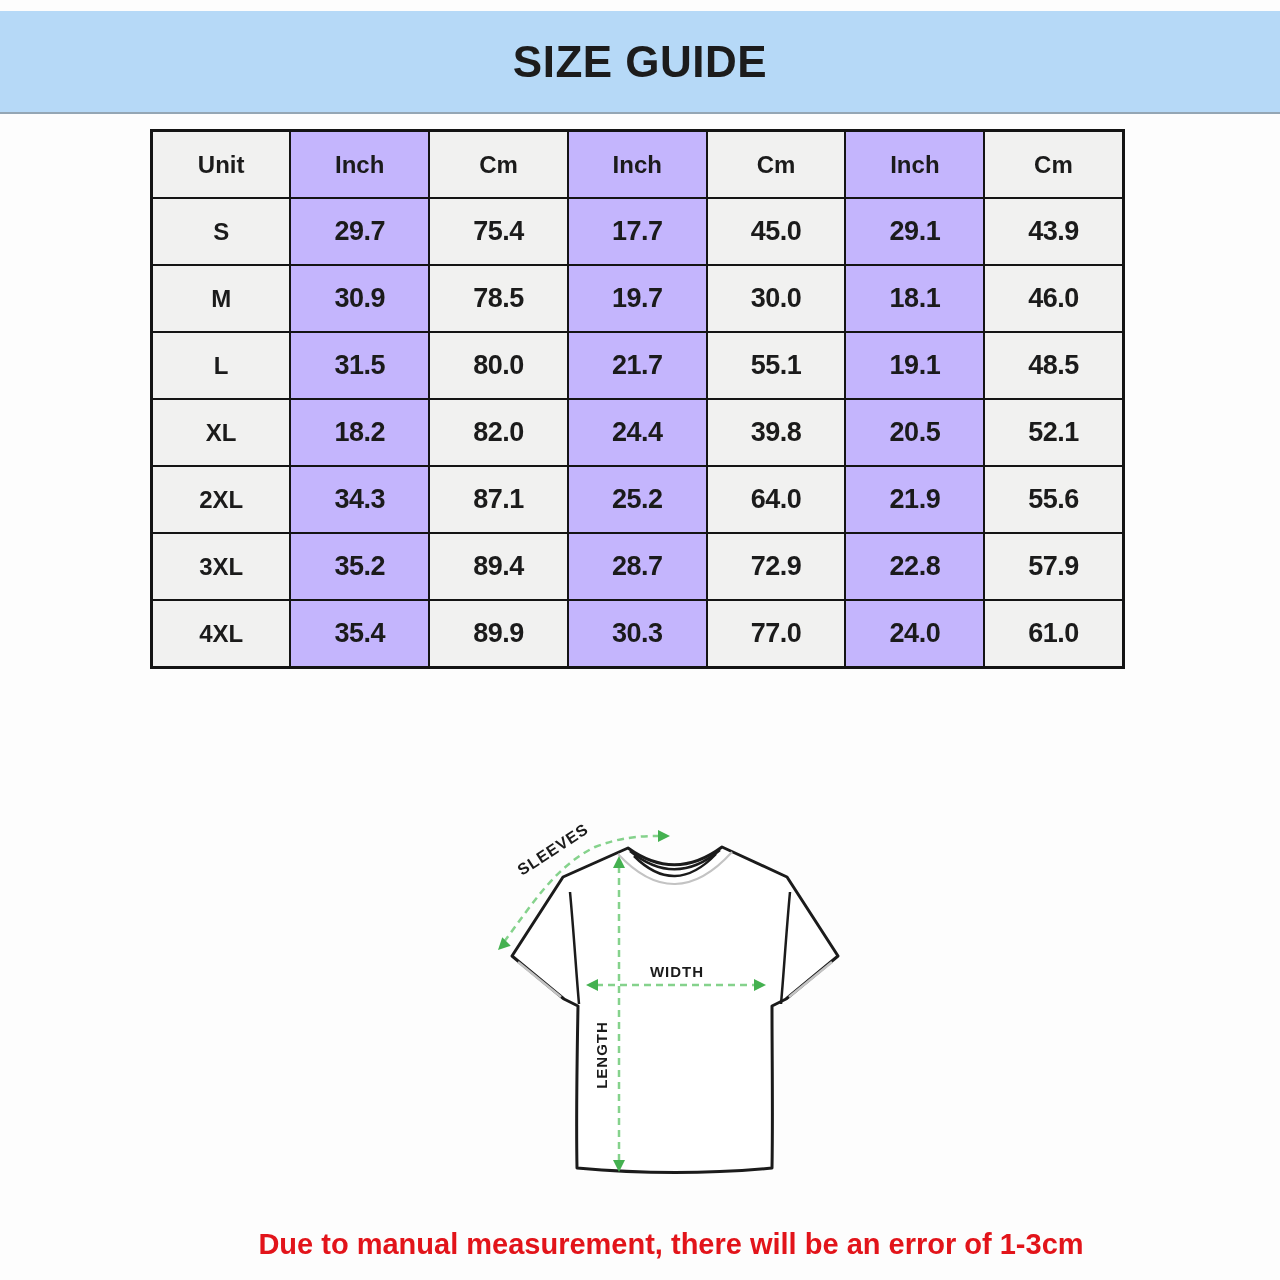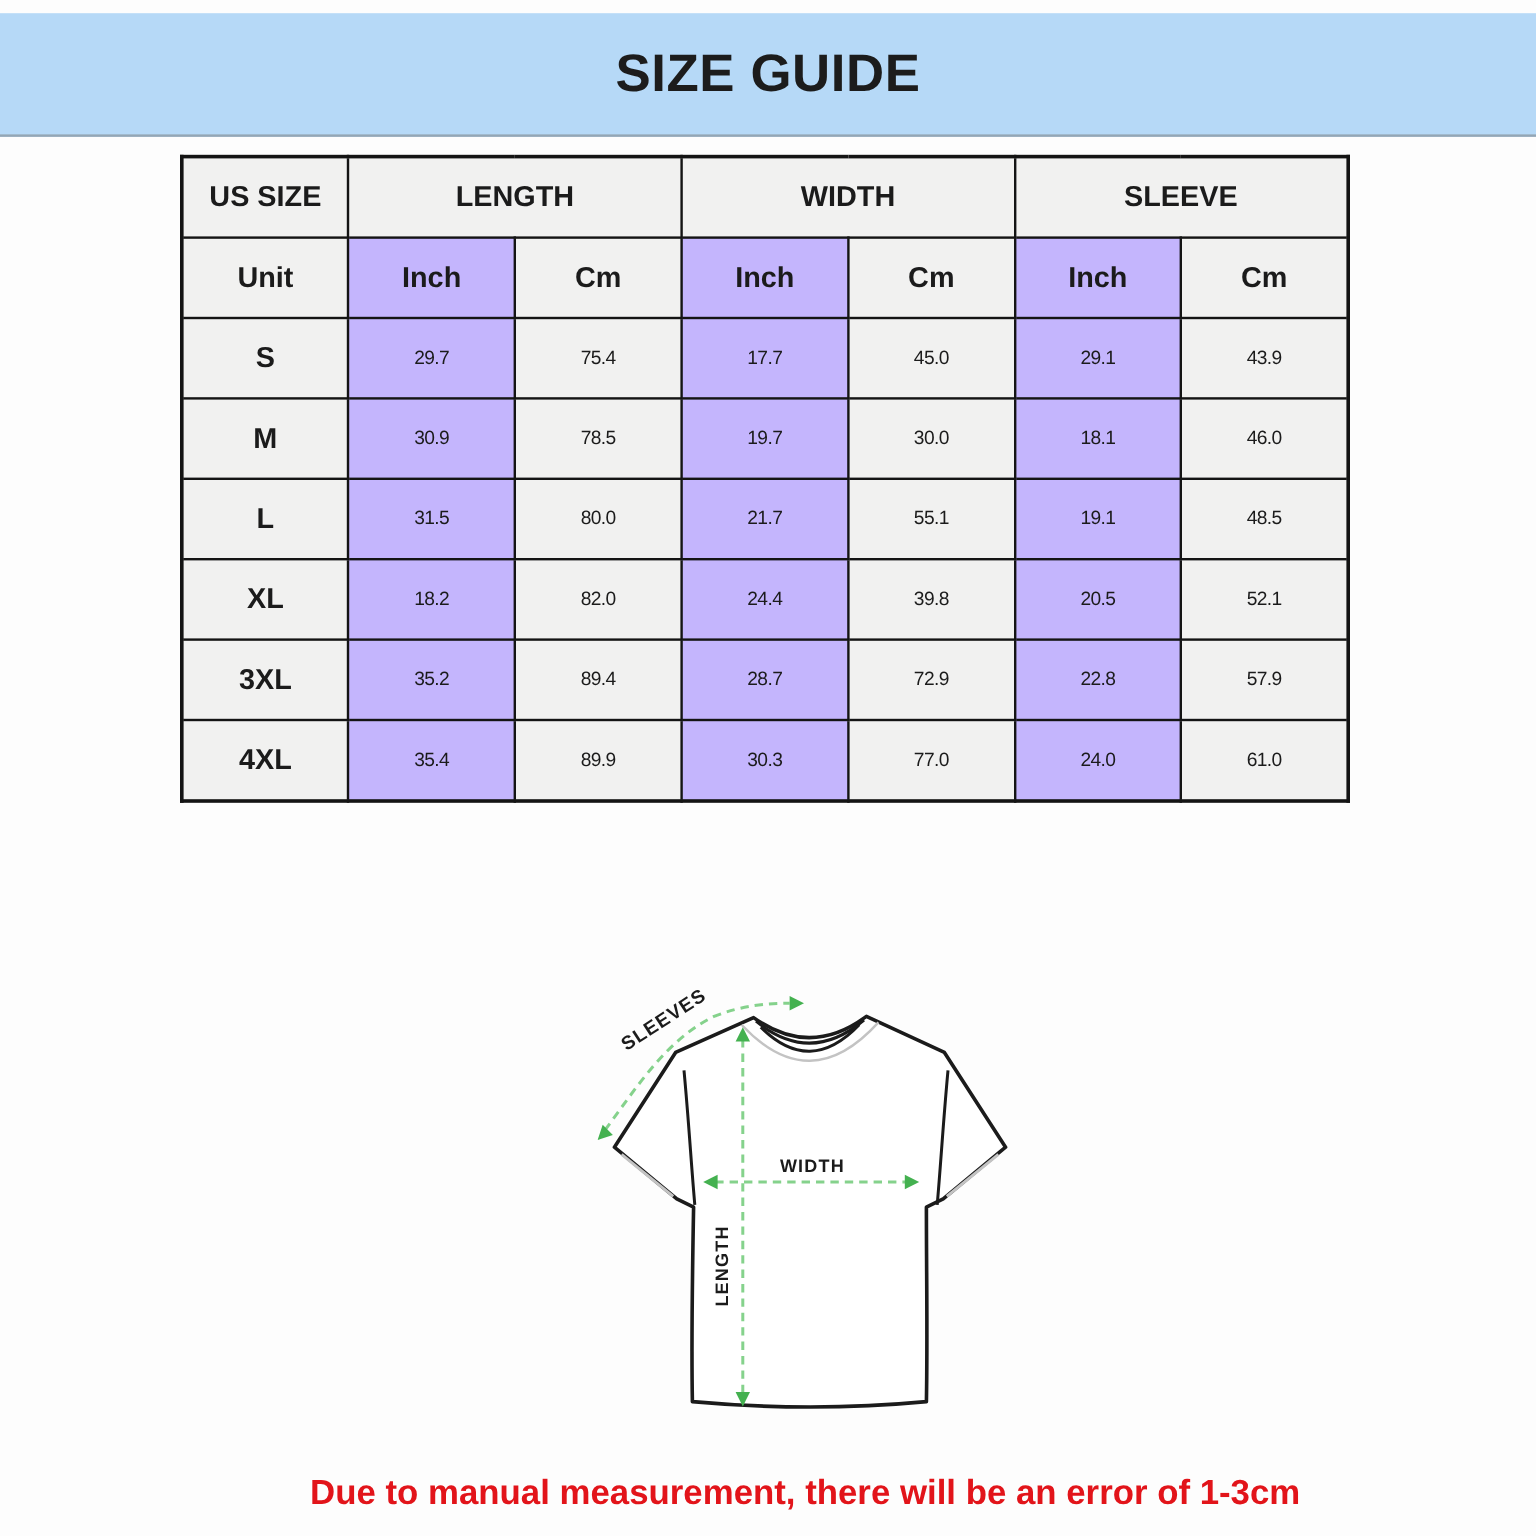--- a/index.html
+++ b/index.html
@@ -21,21 +21,21 @@
   table.size-chart{
     border-collapse:collapse;table-layout:fixed;width:972px;
     border:3px solid #141414;
   }
   table.size-chart td,table.size-chart th{
     border:2px solid #141414;height:65px;text-align:center;vertical-align:middle;
     color:#1b1b1b;padding:0;
   }
   table.size-chart col{width:138.8px;}
   .hdr{font-size:24px;font-weight:bold;}
-  .val{font-size:16px;font-weight:normal;letter-spacing:-0.5px;}
+  .val{font-size:27px;font-weight:bold;letter-spacing:-0.5px;}
   .c-gray{background:#f1f1f0;}
   .c-white{background:#c4b5fd;}
   
   .shirt{position:absolute;left:460px;top:800px;width:440px;height:440px;}
   
   .note{
     position:absolute;left:31px;top:1222px;width:1280px;height:44px;
     line-height:44px;text-align:center;font-size:29px;font-weight:bold;color:#e2141a;
   }
 </style>
@@ -51,26 +51,20 @@
     <colgroup>
       <col>
         <col>
         <col>
         <col>
         <col>
         <col>
         <col>
     </colgroup>
     <thead>
-      <tr>
-        <th class="hdr c-gray">US SIZE</th>
-        <th class="hdr c-gray" colspan="2">LENGTH</th>
-        <th class="hdr c-gray" colspan="2">WIDTH</th>
-        <th class="hdr c-gray" colspan="2">SLEEVE</th>
-      </tr>
       <tr>
         <th class="hdr c-gray">Unit</th>
         <th class="hdr c-white">Inch</th>
         <th class="hdr c-gray">Cm</th>
         <th class="hdr c-white">Inch</th>
         <th class="hdr c-gray">Cm</th>
         <th class="hdr c-white">Inch</th>
         <th class="hdr c-gray">Cm</th>
       </tr>
     </thead>
@@ -103,20 +97,29 @@
           <td class="val c-gray">48.5</td>
         </tr>
         <tr>
           <td class="hdr c-gray">XL</td>
           <td class="val c-white">18.2</td>
           <td class="val c-gray">82.0</td>
           <td class="val c-white">24.4</td>
           <td class="val c-gray">39.8</td>
           <td class="val c-white">20.5</td>
           <td class="val c-gray">52.1</td>
+        </tr>
+        <tr>
+          <td class="hdr c-gray">2XL</td>
+          <td class="val c-white">34.3</td>
+          <td class="val c-gray">87.1</td>
+          <td class="val c-white">25.2</td>
+          <td class="val c-gray">64.0</td>
+          <td class="val c-white">21.9</td>
+          <td class="val c-gray">55.6</td>
         </tr>
         <tr>
           <td class="hdr c-gray">3XL</td>
           <td class="val c-white">35.2</td>
           <td class="val c-gray">89.4</td>
           <td class="val c-white">28.7</td>
           <td class="val c-gray">72.9</td>
           <td class="val c-white">22.8</td>
           <td class="val c-gray">57.9</td>
         </tr>

